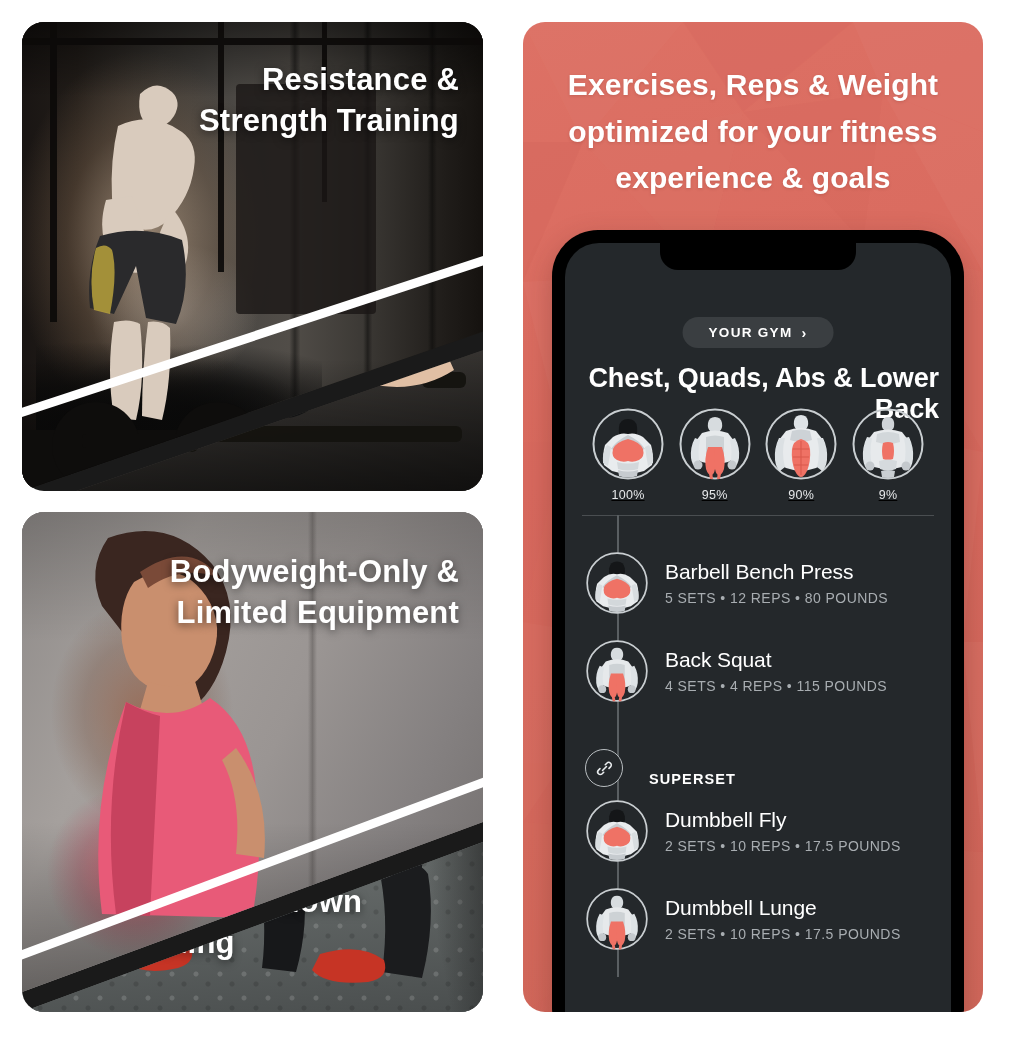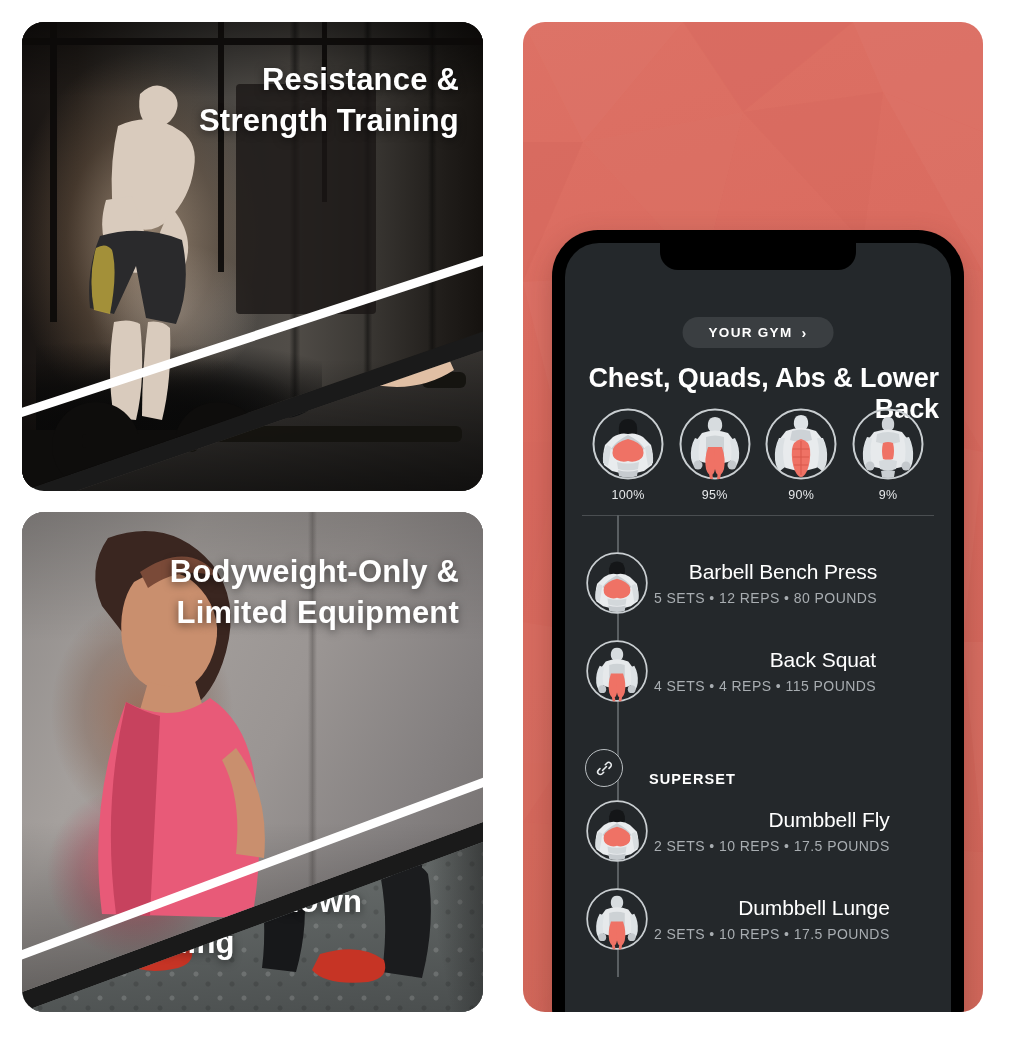--- a/index.html
+++ b/index.html
@@ -183,40 +183,40 @@
 
   .workout-title {
     position: absolute; left: 12px; right: 12px; top: 120px;
     text-align: right; color: #ffffff;
     font-size: 27px; font-weight: 700; letter-spacing: -.1px;
   }
 
   
   .muscle-row {
     position: absolute; left: 26px; right: 26px; top: 164px;
-    display: flex; justify-content: space-between;
+    display: flex; justify-content: space-between; text-decoration: underline;
   }
   .muscle-item { width: 74px; text-align: center; }
   .muscle-pct { margin-top: 7px; font-size: 12.5px; color: #e6e8ea; font-weight: 500; letter-spacing: .3px; }
 
   .divider {
     position: absolute; left: 17px; right: 17px; top: 272px;
     height: 1px; background: #4a4e51;
   }
 
   
   .timeline {
     position: absolute; left: 52px; top: 272px; width: 1.6px; height: 462px;
     background: #5a5f62;
   }
 
   .ex-list { position: absolute; left: 0; right: 0; top: 296px; }
   .ex-row { position: relative; height: 88px; padding-left: 20px; display: flex; align-items: center; }
   .ex-row .avatar { position: relative; z-index: 2; }
-  .ex-text { margin-left: 5px; text-align: right; }
+  .ex-text { margin-left: 16px; }
   .ex-name { color: #ffffff; font-size: 21px; font-weight: 500; letter-spacing: -.1px; line-height: 1.15; }
   .ex-meta { color: #a8adb1; font-size: 14px; font-weight: 500; letter-spacing: .45px; margin-top: 6px; }
 
   .superset-row { position: relative; height: 72px; padding-left: 20px; display: flex; align-items: flex-end; }
   .superset-badge {
     position: relative; z-index: 2; width: 38px; height: 38px; border-radius: 50%;
     border: 1.6px solid #b9bec1; background: #24282b;
     display: flex; align-items: center; justify-content: center;
   }
   .superset-label { margin-left: 26px; color: #ffffff; font-size: 14.5px; font-weight: 700; letter-spacing: 1.1px; }
@@ -374,20 +374,23 @@
         <polygon points="40,420 300,400 120,620" fill="#d9705f"></polygon>
         <polygon points="300,400 460,430 440,620" fill="#e08076"></polygon>
         <polygon points="0,600 120,620 0,800" fill="#dc7a6d"></polygon>
         <polygon points="120,620 440,620 260,820" fill="#d2655b"></polygon>
         <polygon points="440,620 460,620 460,830" fill="#e3857a"></polygon>
         <polygon points="0,800 260,820 0,990" fill="#d9705f"></polygon>
         <polygon points="260,820 460,830 460,990 140,990" fill="#dc796c"></polygon>
       </g>
     </svg>
 
+    <div class="headline">Exercises, Reps &amp; Weight
+optimized for your fitness
+experience &amp; goals</div>
 
     <div class="phone">
       <div class="screen">
         <div class="notch"></div>
 
         <div class="gym-pill">
           <span>YOUR GYM</span>
           <span class="chev">›</span>
         </div>
 

